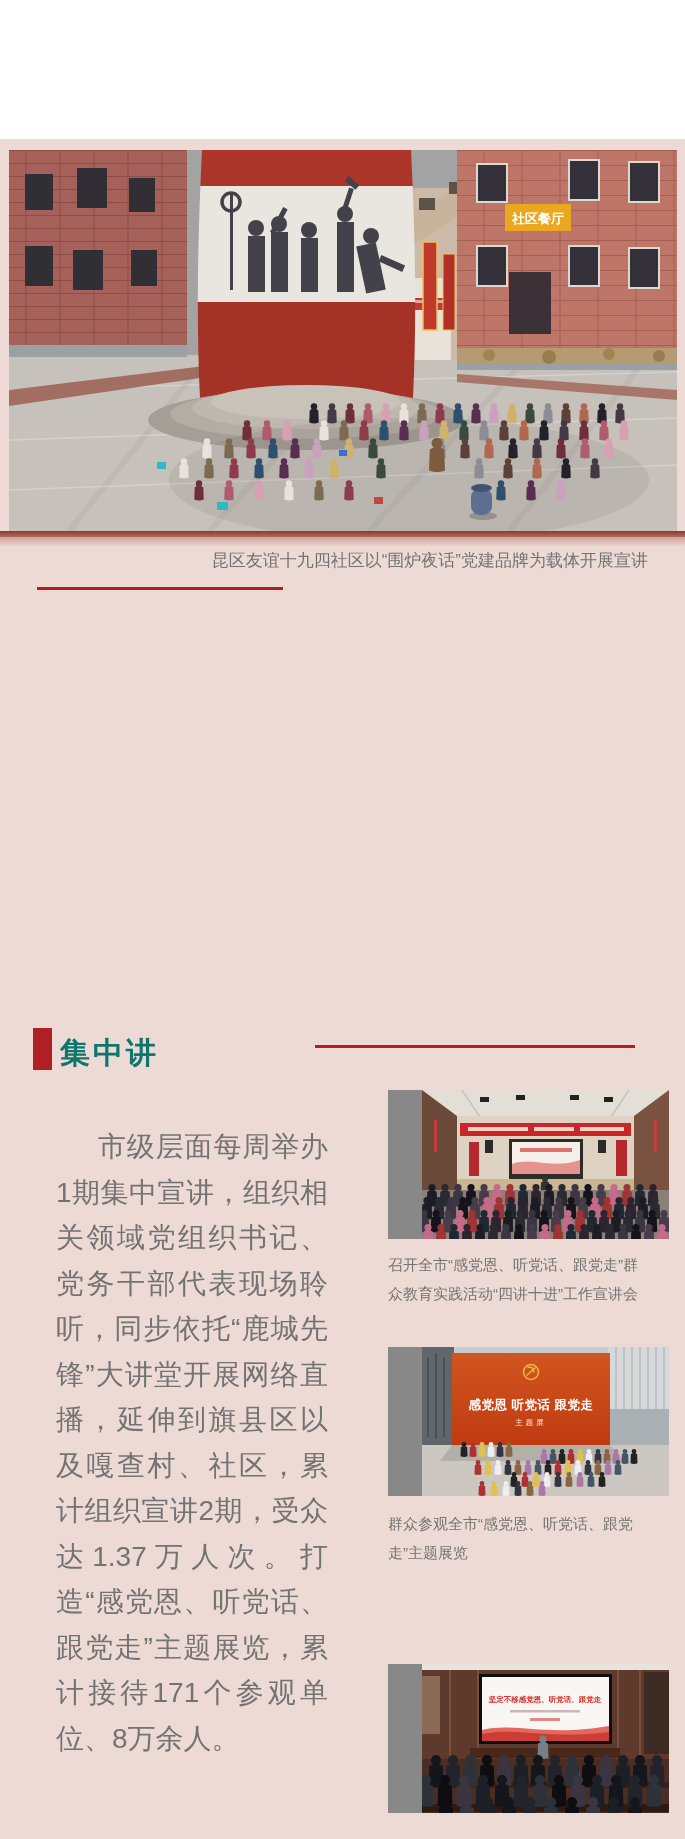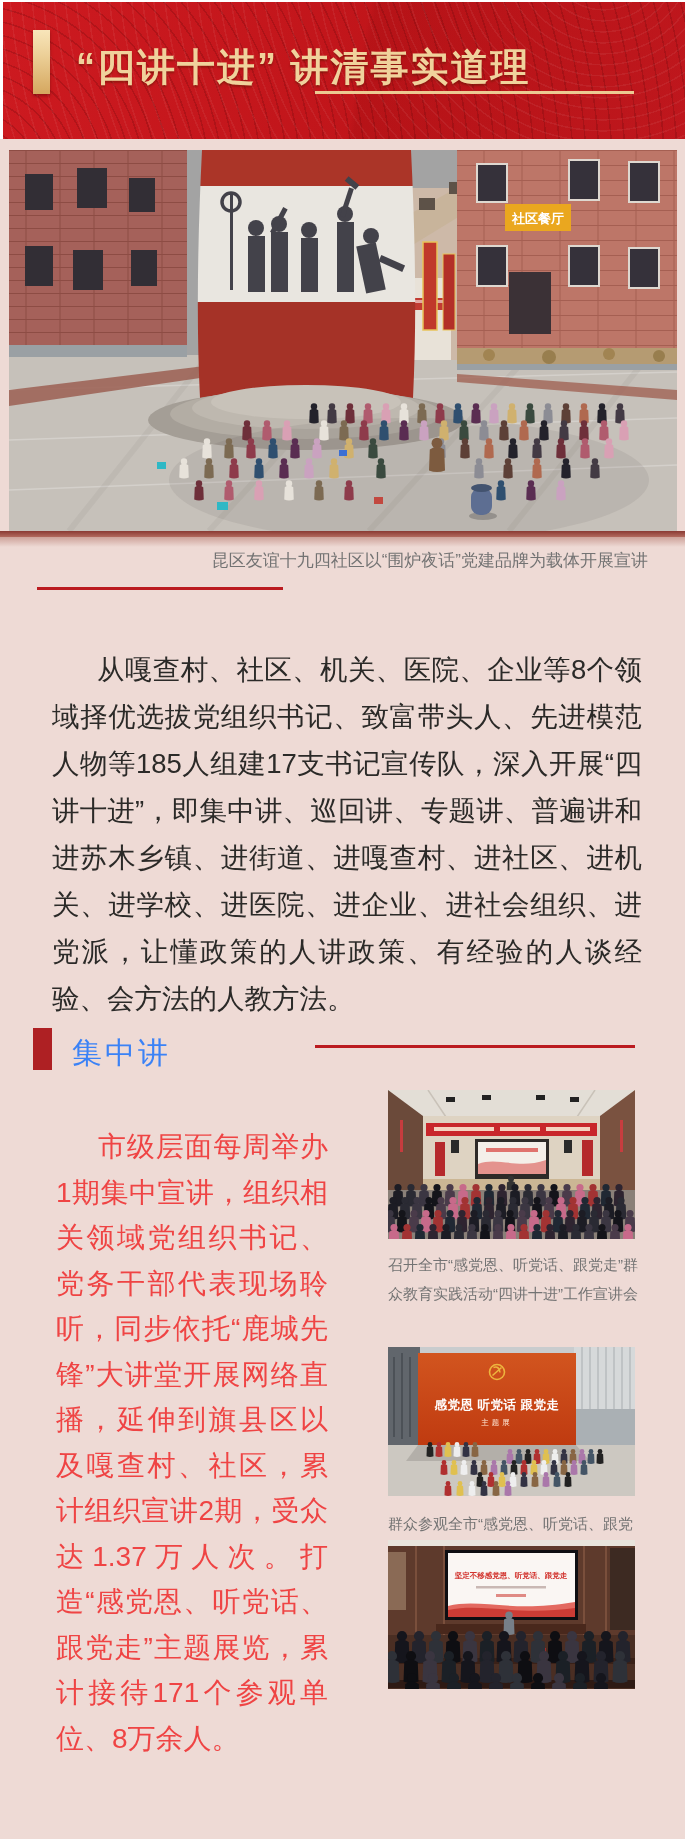--- a/index.html
+++ b/index.html
@@ -35,52 +35,47 @@
                 font-size:17px;color:#737373;}
 
   .red-rule-1{position:absolute;left:37px;top:587px;width:246px;height:3px;background:#bb1b20;}
 
   
   .intro{position:absolute;left:52px;top:618px;width:590px;font-size:27.5px;line-height:47px;
          color:#2b2a28;text-align:justify;text-indent:45px;}
 
   
   .sec-bar{position:absolute;left:33px;top:1028px;width:19px;height:42px;background:#ae2023;}
-  .sec-title{position:absolute;left:72px;top:1033px;font-size:30px;font-weight:normal;color:#3b82f6;letter-spacing:3px;}
+  .sec-title{position:absolute;left:60px;top:1033px;font-size:30px;font-weight:bold;color:#0f766e;letter-spacing:3px;}
   .sec-rule{position:absolute;left:315px;top:1045px;width:320px;height:3px;background:#bb1b20;}
 
   
   .col-text{position:absolute;left:56px;top:1096px;width:272px;font-size:28px;line-height:45.5px;
-            color:#ef4444;text-align:justify;text-indent:42px;}
-  .fig{position:absolute;left:388px;width:247px;height:149px;overflow:hidden;background:#888;}
+            color:#737373;text-align:justify;text-indent:42px;}
+  .fig{position:absolute;left:388px;width:247px;height:149px;overflow:hidden;background:#888;padding-left:34px;}
   .fig svg{display:block;}
-  .fig-a{top:1090px;} .fig-b{top:1347px;} .fig-c{top:1540px;}
+  .fig-a{top:1090px;} .fig-b{top:1347px;} .fig-c{top:1664px;}
   .fig-cap{position:absolute;left:388px;width:250px;font-size:15px;line-height:29px;color:#737373;}
   .cap-a{top:1250px;} .cap-b{top:1509px;} .cap-c{top:1766px;}
 </style>
 </head>
 <body>
 
 <svg width="0" height="0" style="position:absolute">
   <defs>
     <g id="person">
       <circle cx="0" cy="-8" r="3.4"></circle>
       <path d="M-4.5,-4 Q0,-7.5 4.5,-4 L5,9 Q0,11 -5,9 Z"></path>
     </g>
   </defs>
 </svg>
 
 <div id="page">
   <div class="pink-bg"></div>
 
-  <div class="banner">
-    <div class="gold-bar"></div>
-    <div class="banner-title">“四讲十进” 讲清事实道理</div>
-    <div class="gold-underline"></div>
-  </div>
   <div class="top-white"></div>
 
   <div class="hero">
     <svg viewBox="0 0 668 381" width="668" height="381">
       <defs>
         <pattern id="tL" width="34" height="26" patternUnits="userSpaceOnUse">
           <rect width="34" height="26" fill="#a5615a"></rect>
           <path d="M0,.5H34M0,13.5H34M17,0V26" stroke="#8d4c44" stroke-width="1"></path>
         </pattern>
         <pattern id="tR" width="38" height="30" patternUnits="userSpaceOnUse">
@@ -274,21 +269,20 @@
         <ellipse cx="472.5" cy="338" rx="10.5" ry="4" fill="#43536f"></ellipse>
       </g>
     </svg>
   </div>
   <div class="hero-divider"></div>
   <div class="hero-fade"></div>
   <div class="hero-caption">昆区友谊十九四社区以“围炉夜话”党建品牌为载体开展宣讲</div>
 
   <div class="red-rule-1"></div>
 
-  <p class="intro">从嘎查村、社区、机关、医院、企业等8个领域择优选拔党组织书记、致富带头人、先进模范人物等185人组建17支书记宣传队，深入开展“四讲十进”，即集中讲、巡回讲、专题讲、普遍讲和进苏木乡镇、进街道、进嘎查村、进社区、进机关、进学校、进医院、进企业、进社会组织、进党派，让懂政策的人讲政策、有经验的人谈经验、会方法的人教方法。</p>
 
   <div class="sec-bar"></div>
   <div class="sec-title">集中讲</div>
   <div class="sec-rule"></div>
 
   <p class="col-text">市级层面每周举办1期集中宣讲，组织相关领域党组织书记、党务干部代表现场聆听，同步依托“鹿城先锋”大讲堂开展网络直播，延伸到旗县区以及嘎查村、社区，累计组织宣讲2期，受众达1.37万人次。打造“感党恩、听党话、跟党走”主题展览，累计接待171个参观单位、8万余人。</p>
 
   <div class="fig fig-a">
     <svg viewBox="0 0 247 149" width="247" height="149">
       <rect width="247" height="149" fill="#cfc8bd"></rect>

